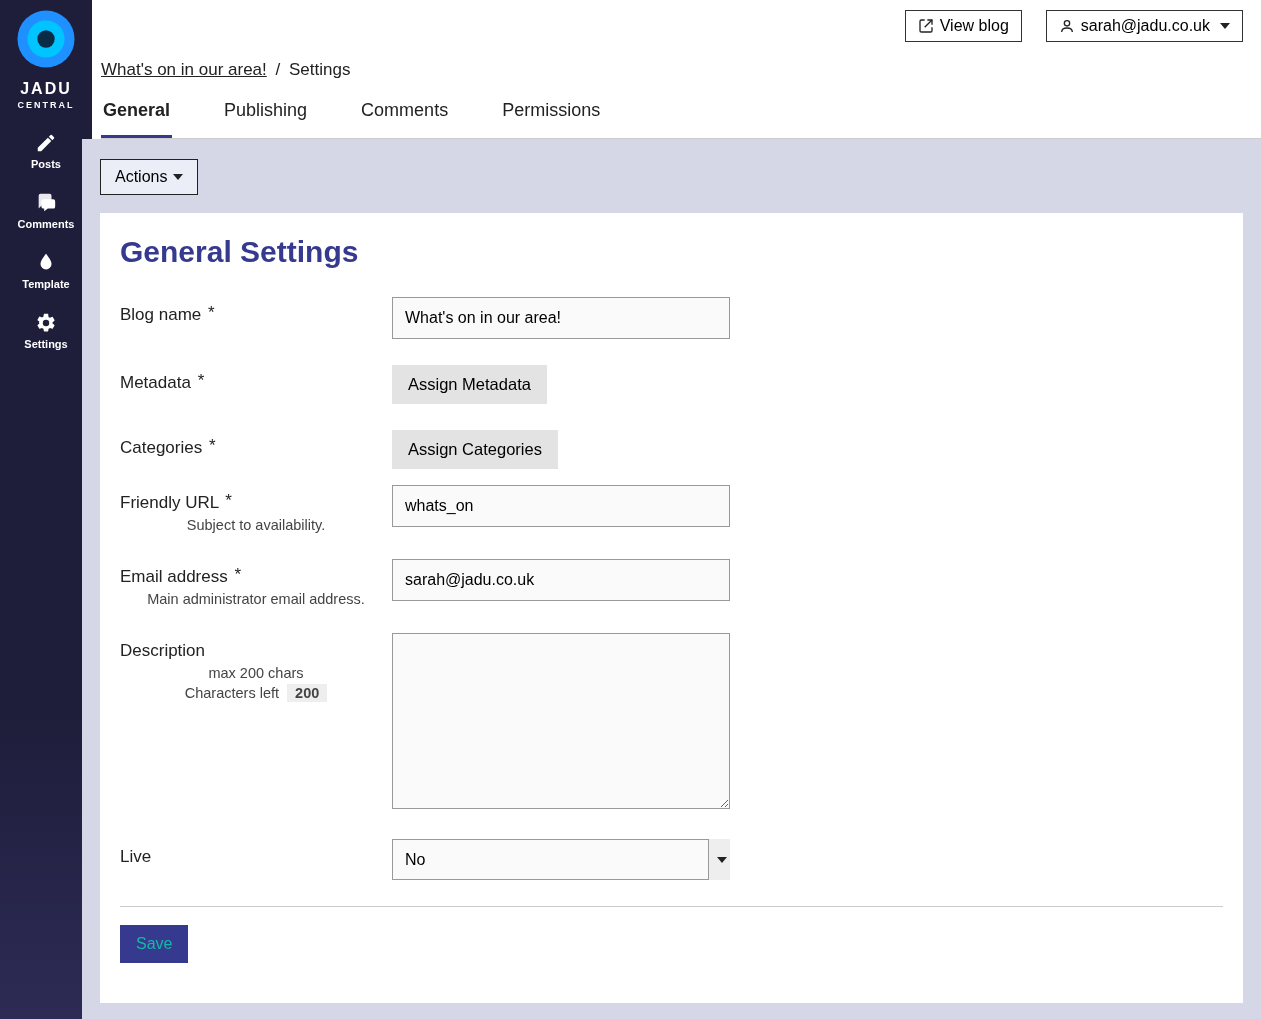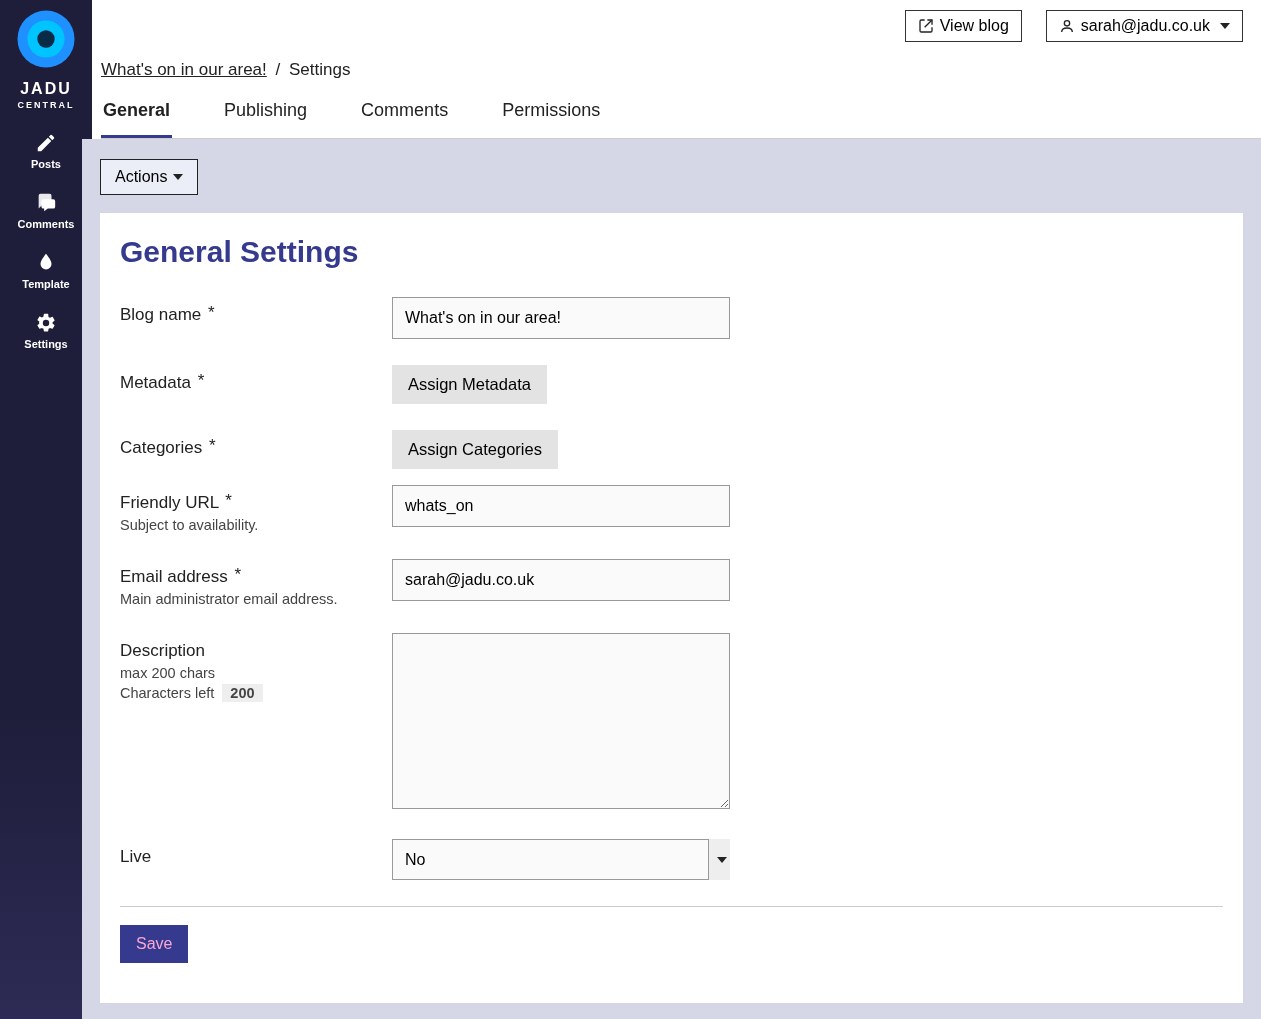--- a/index.html
+++ b/index.html
@@ -155,20 +155,21 @@
   .label-col {
     width: 272px;
     padding-top: 8px;
     font-size: 17px;
   }
   .label-col .req { margin-left: 2px; position: relative; top:-2px; }
   .label-help {
     font-size: 14.5px;
     color: #444;
     margin-top: 4px;
+    text-align: center;
   }
   .chars-count {
     background: #eee;
     padding: 1px 8px;
     font-weight: 700;
     margin-left: 4px;
   }
   .input-col { }
   .text-input, .textarea, .select {
     width: 338px;
@@ -207,21 +208,21 @@
     padding: 10px 16px;
     cursor: pointer;
   }
   .divider {
     border: none;
     border-top: 1px solid #ccc;
     margin: 4px 0 18px;
   }
   .save-btn {
     background: #363a8f;
-    color: #f9a8d4;
+    color: #14b8a6;
     border: none;
     font-size: 16px;
     padding: 10px 16px;
     cursor: pointer;
   }
 </style>
 </head>
 <body>
 
 <div class="sidebar">

